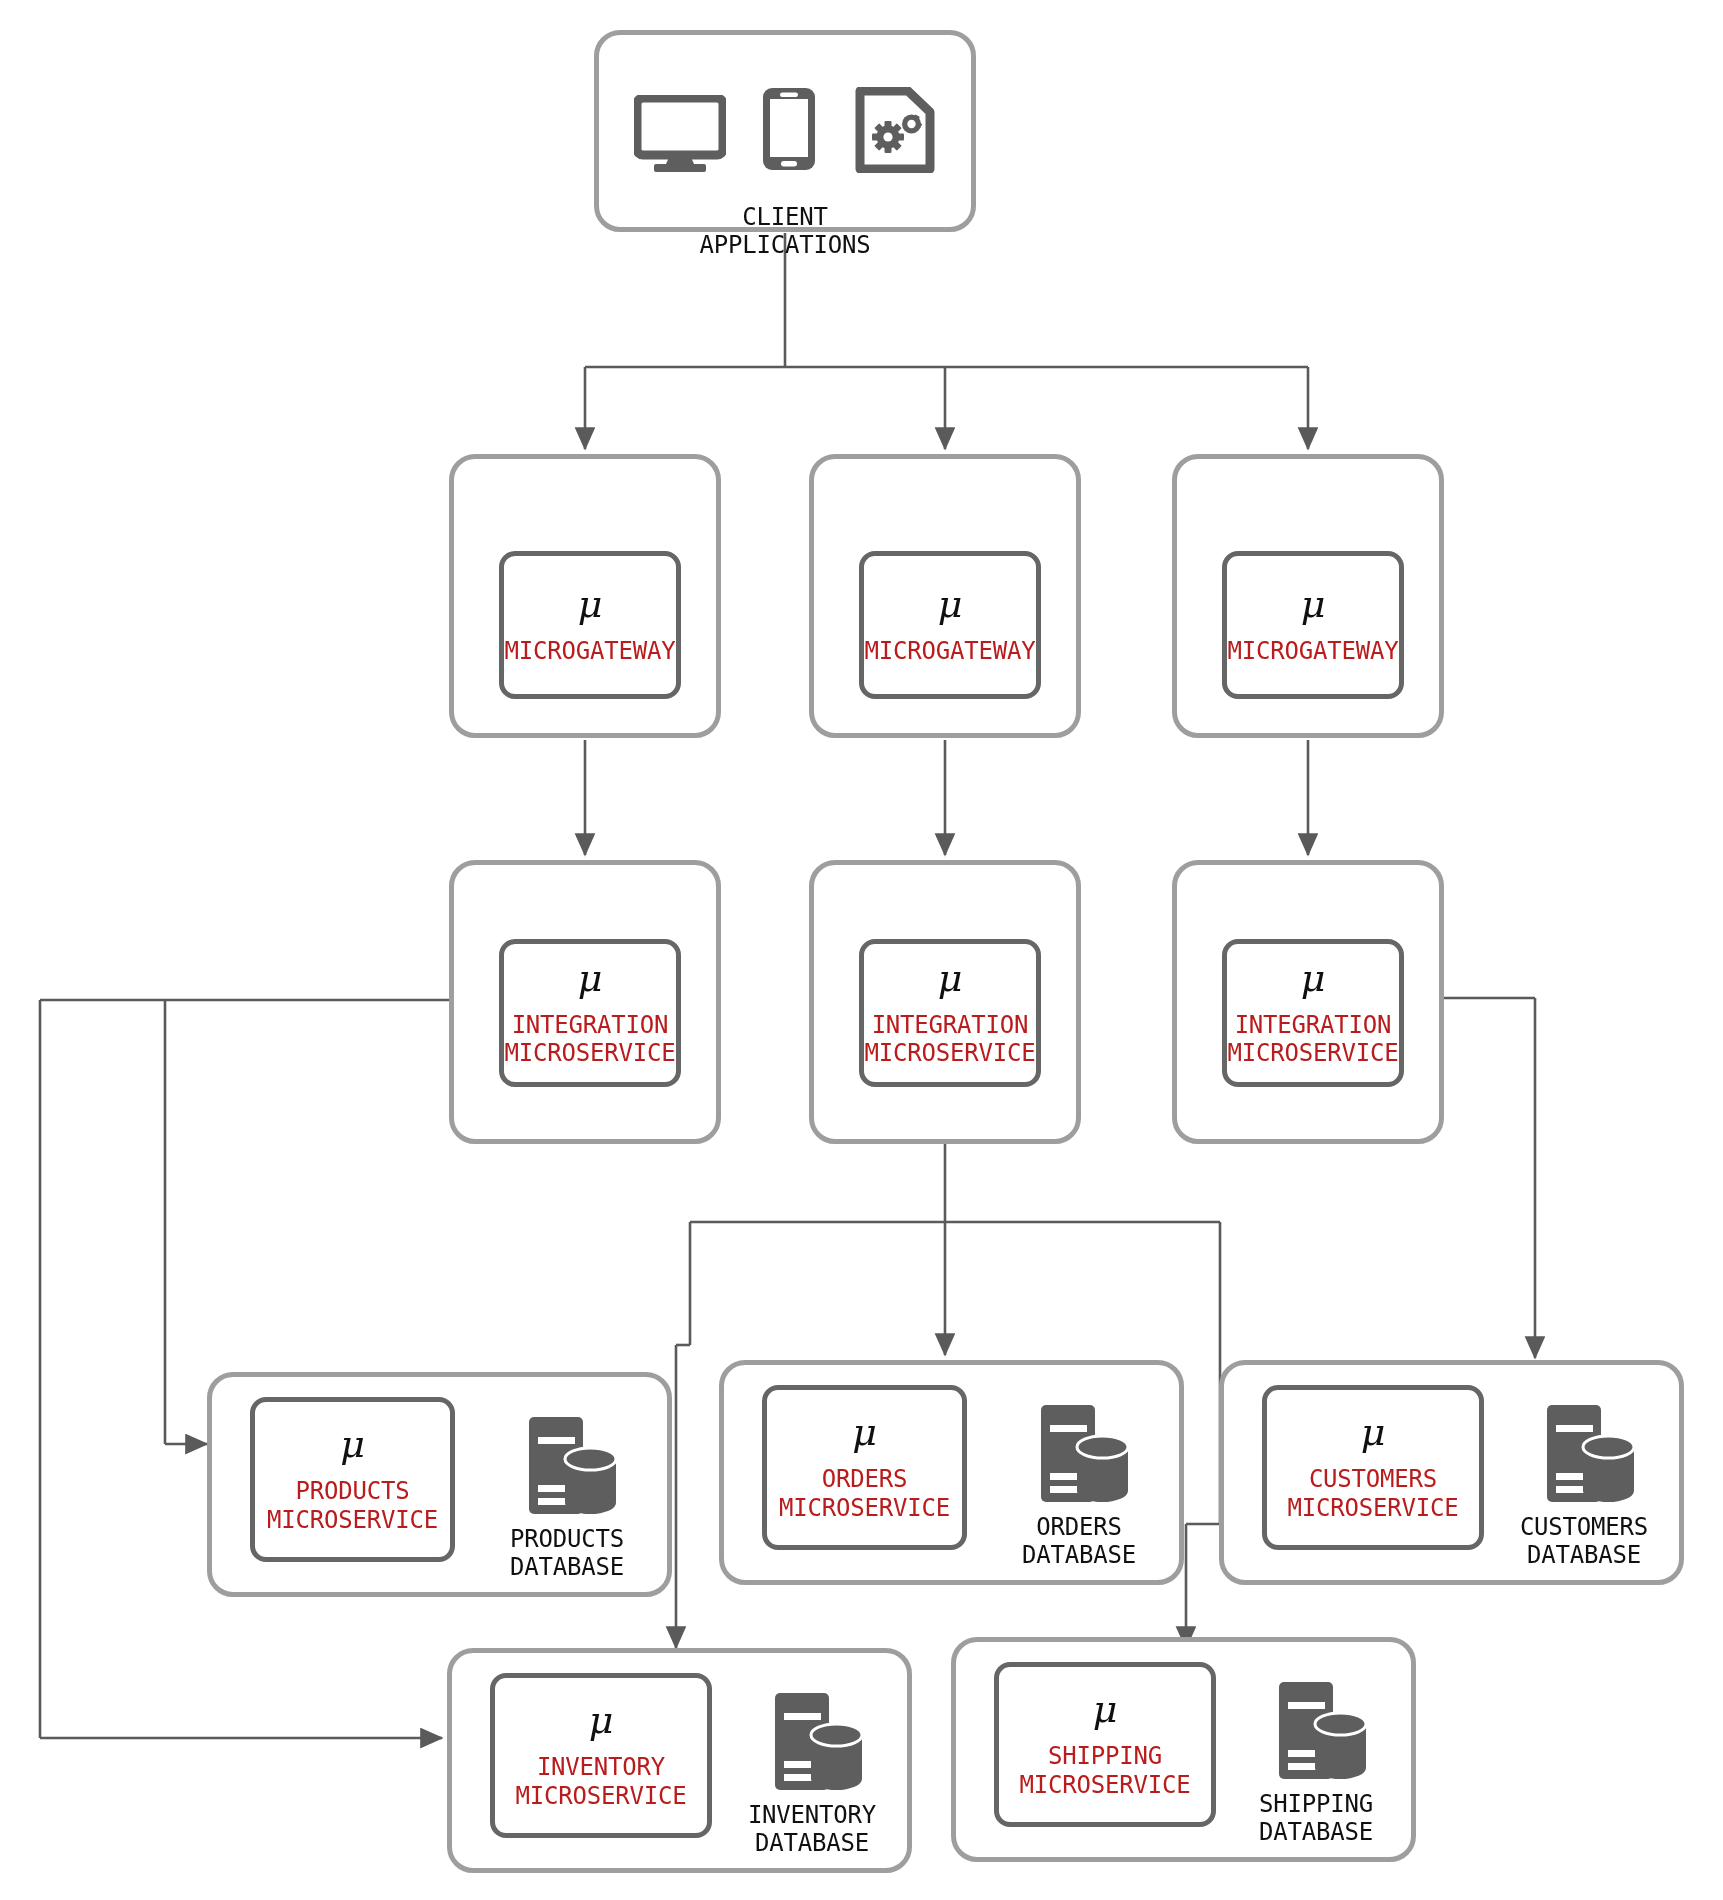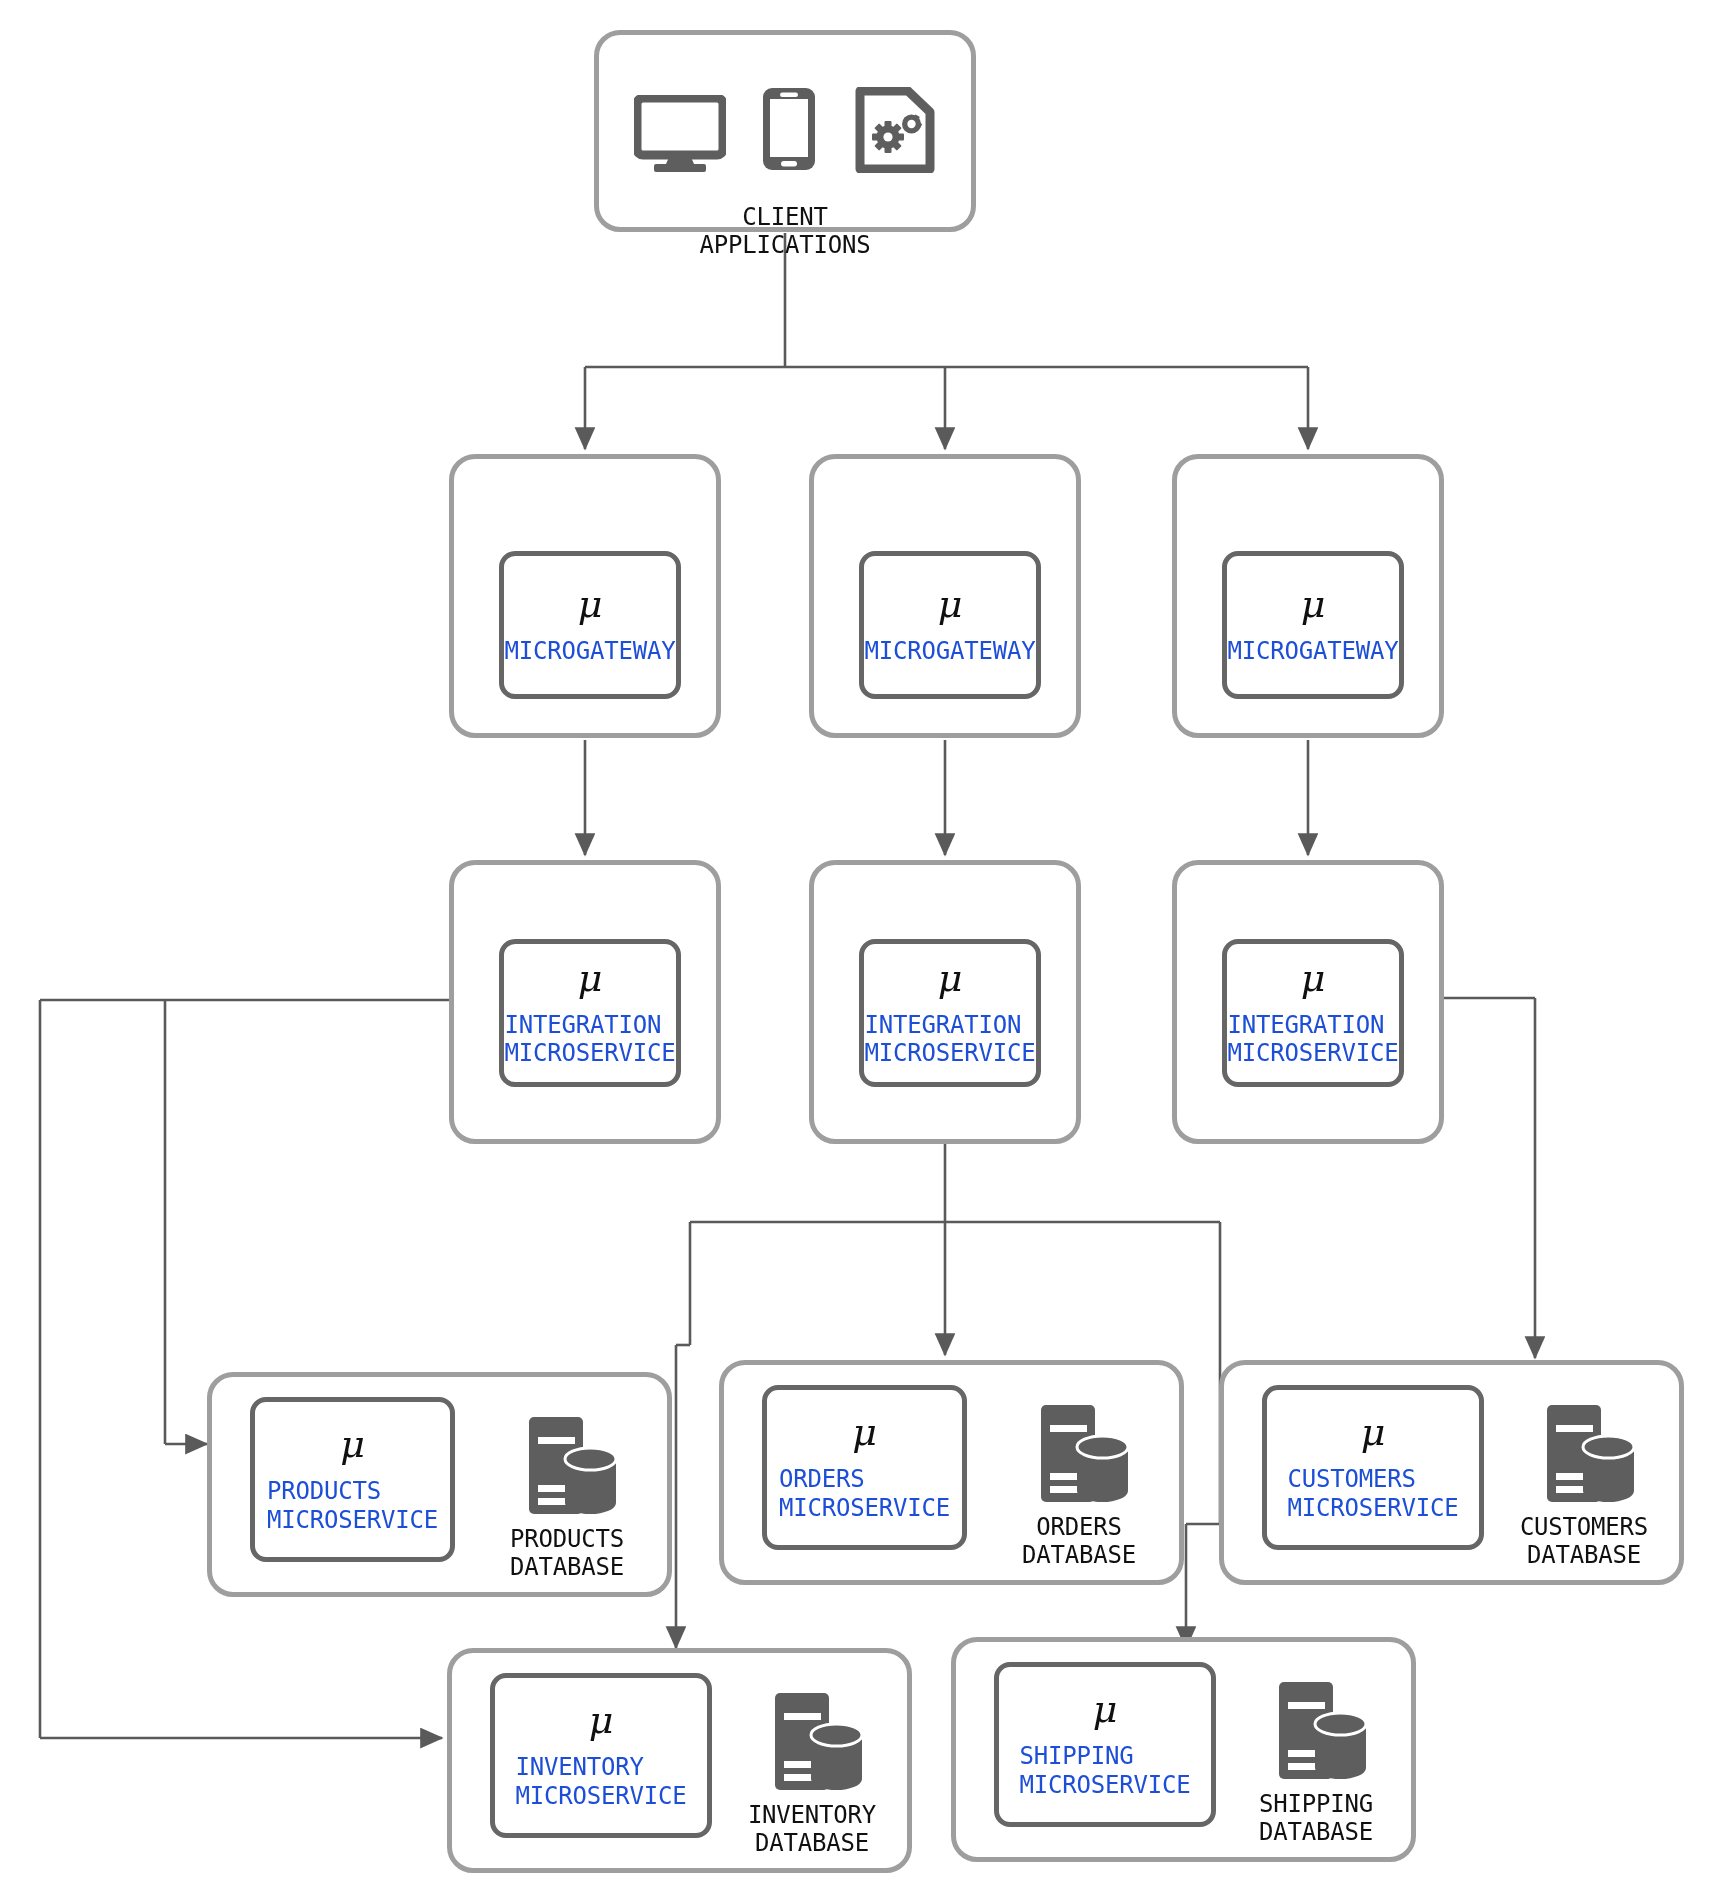--- a/index.html
+++ b/index.html
@@ -34,21 +34,22 @@
   .mu{
     font-family:"DejaVu Serif","Liberation Serif",serif;
     font-style:italic;
     font-size:38px;
     color:#101010;
     line-height:1;
     margin-bottom:14px;
   }
   .svc-label{
     font-size:24px;
-    color:#1d4ed8;
+    color:#b91c1c;
+    text-align:center;
     line-height:1.18;
     white-space:pre-line;
     letter-spacing:-0.2px;
   }
   .db-label{
     position:absolute;
     font-size:24px;
     color:#101010;
     text-align:center;
     line-height:1.18;

